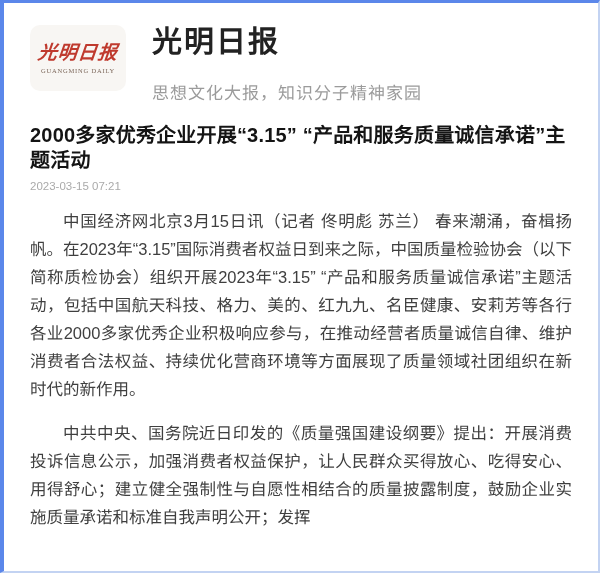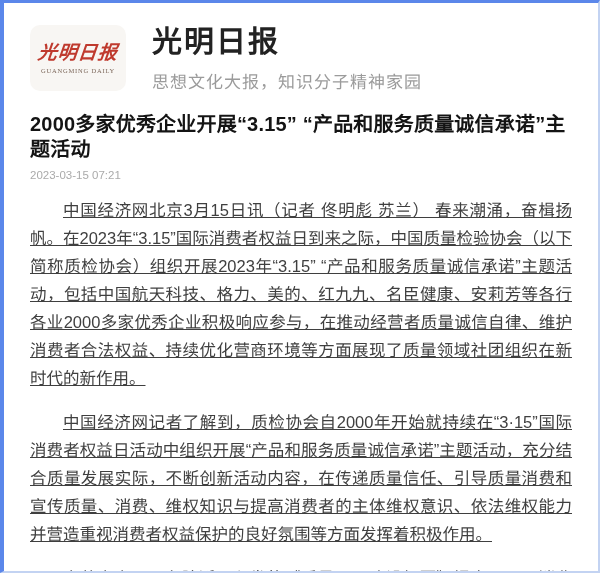--- a/index.html
+++ b/index.html
@@ -67,21 +67,21 @@
     font-weight: bold;
     color: #222222;
     line-height: 1.15;
     letter-spacing: 2px;
     margin: 0;
   }
   .site-tagline {
     font-family: "Liberation Serif", serif;
     font-size: 17px;
     color: #9b9b9b;
-    margin-top: 8px;
+    margin-top: 19px;
     letter-spacing: 1px;
   }
   
   .article-title {
     margin: 19px 1px 0 0;
     font-size: 20px;
     font-weight: bold;
     color: #141414;
     line-height: 1.25;
     letter-spacing: 0.2px;
@@ -96,21 +96,20 @@
   .body-text p {
     font-size: 16.5px;
     color: #3f3f3f;
     line-height: 28px;
     text-align: justify;
     margin: 0;
   }
   .para {
     text-indent: 2em;
     margin-top: 16px !important;
-    text-decoration: underline;
   }
   .para-first {
     margin-top: 15px !important;
   }
 </style>
 </head>
 <body>
 
 <div class="page">
   <div class="inner">
@@ -127,19 +126,18 @@
     </div>
 
     <h2 class="article-title">2000多家优秀企业开展“3.15” “产品和服务质量诚信承诺”主题活动</h2>
 
     <div class="article-meta">
       <span>2023-03-15 07:21</span>
     </div>
 
     <div class="body-text">
       <p class="para para-first">中国经济网北京3月15日讯（记者 佟明彪 苏兰） 春来潮涌，奋楫扬帆。在2023年“3.15”国际消费者权益日到来之际，中国质量检验协会（以下简称质检协会）组织开展2023年“3.15” “产品和服务质量诚信承诺”主题活动，包括中国航天科技、格力、美的、红九九、名臣健康、安莉芳等各行各业2000多家优秀企业积极响应参与，在推动经营者质量诚信自律、维护消费者合法权益、持续优化营商环境等方面展现了质量领域社团组织在新时代的新作用。</p>
-      <p class="para">中国经济网记者了解到，质检协会自2000年开始就持续在“3·15”国际消费者权益日活动中组织开展“产品和服务质量诚信承诺”主题活动，充分结合质量发展实际，不断创新活动内容，在传递质量信任、引导质量消费和宣传质量、消费、维权知识与提高消费者的主体维权意识、依法维权能力并营造重视消费者权益保护的良好氛围等方面发挥着积极作用。</p>
       <p class="para">中共中央、国务院近日印发的《质量强国建设纲要》提出：开展消费投诉信息公示，加强消费者权益保护，让人民群众买得放心、吃得安心、用得舒心；建立健全强制性与自愿性相结合的质量披露制度，鼓励企业实施质量承诺和标准自我声明公开；发挥</p>
 
     </div>
 
   </div>
 </div>
 
 </body></html>

